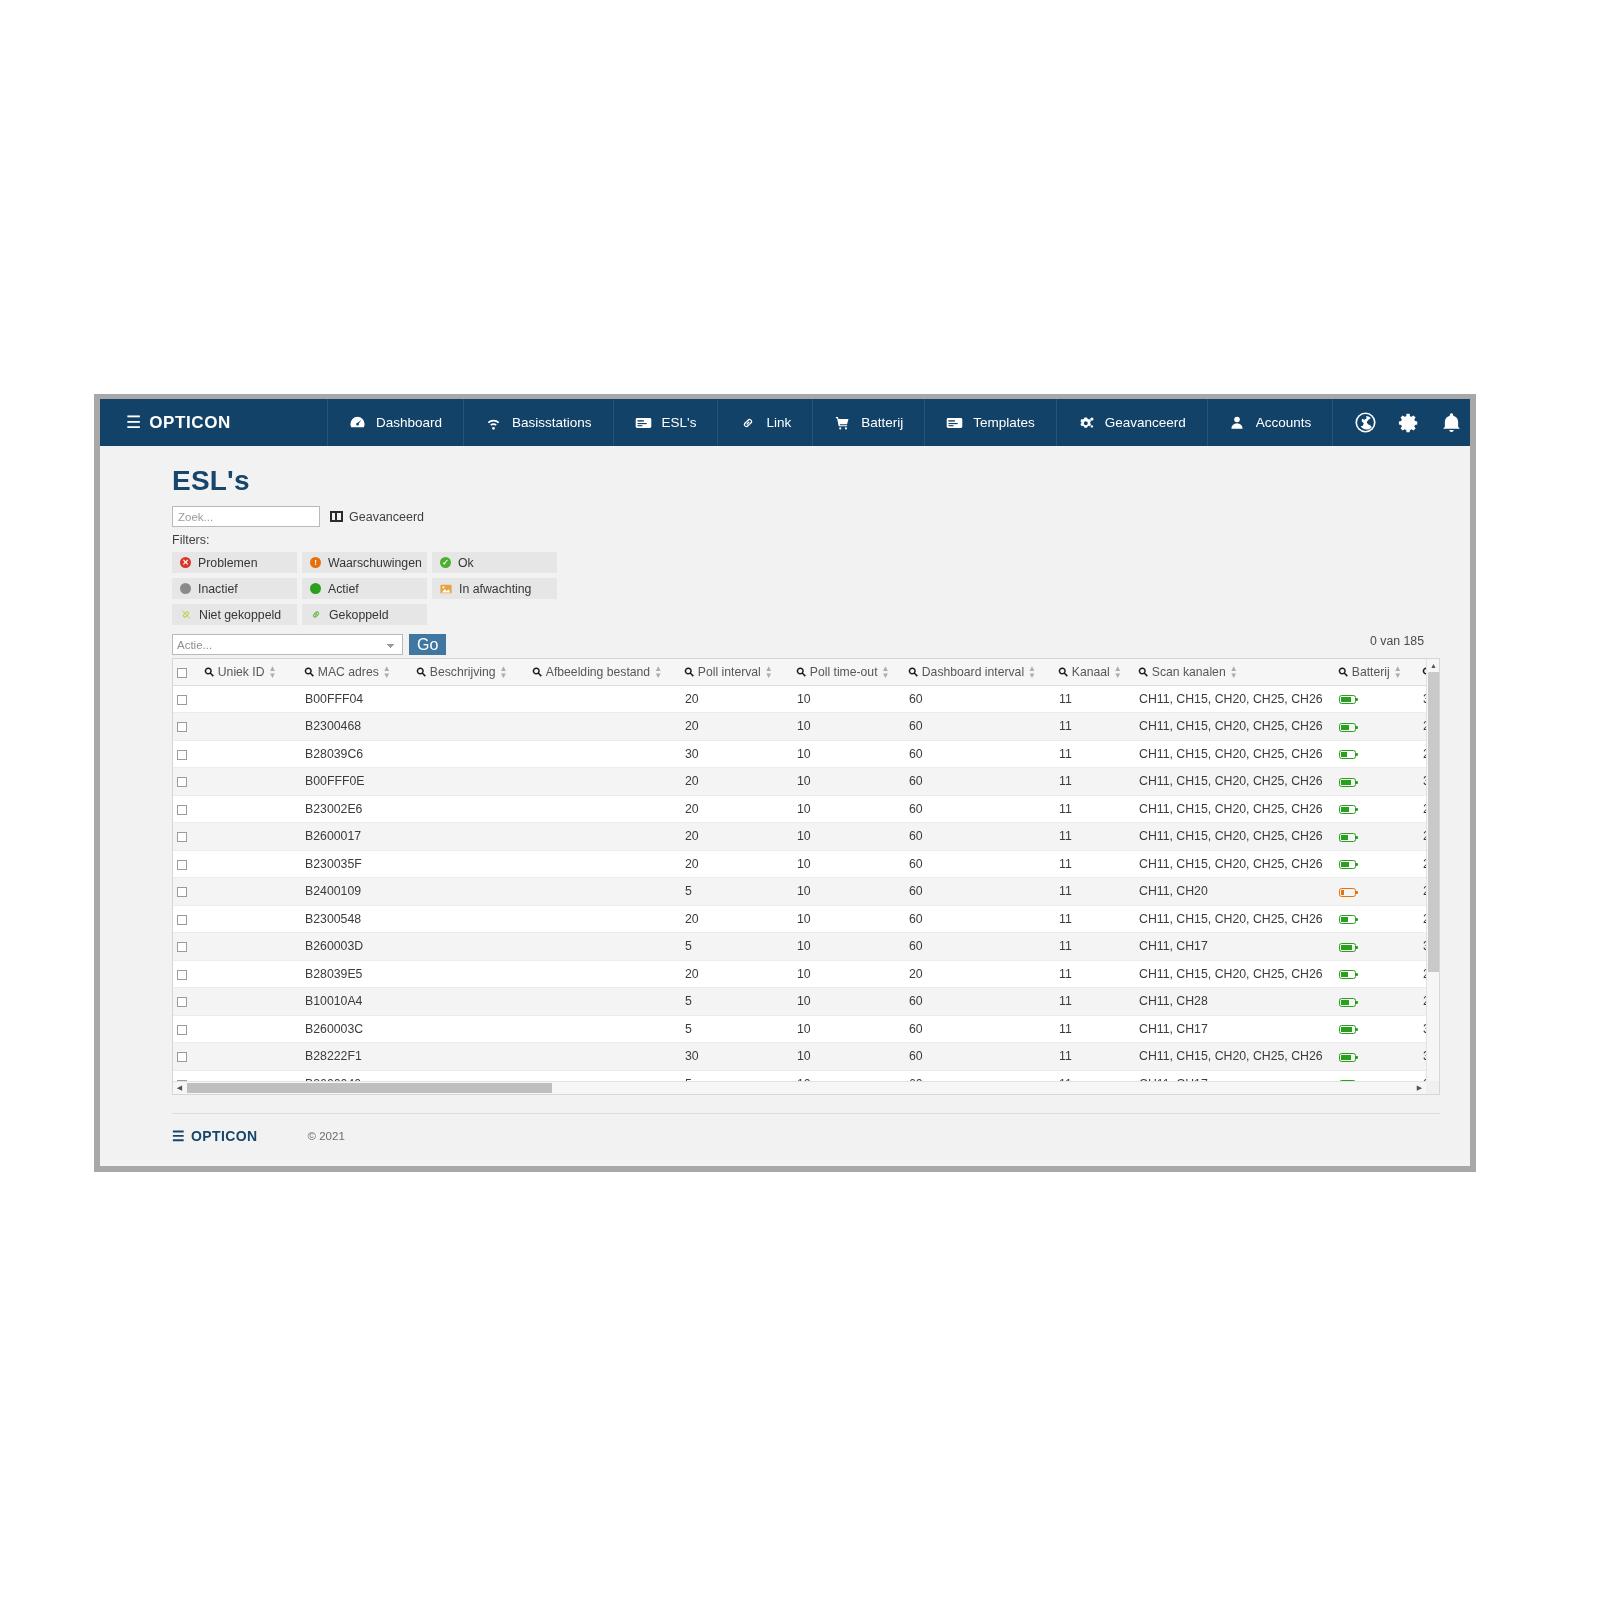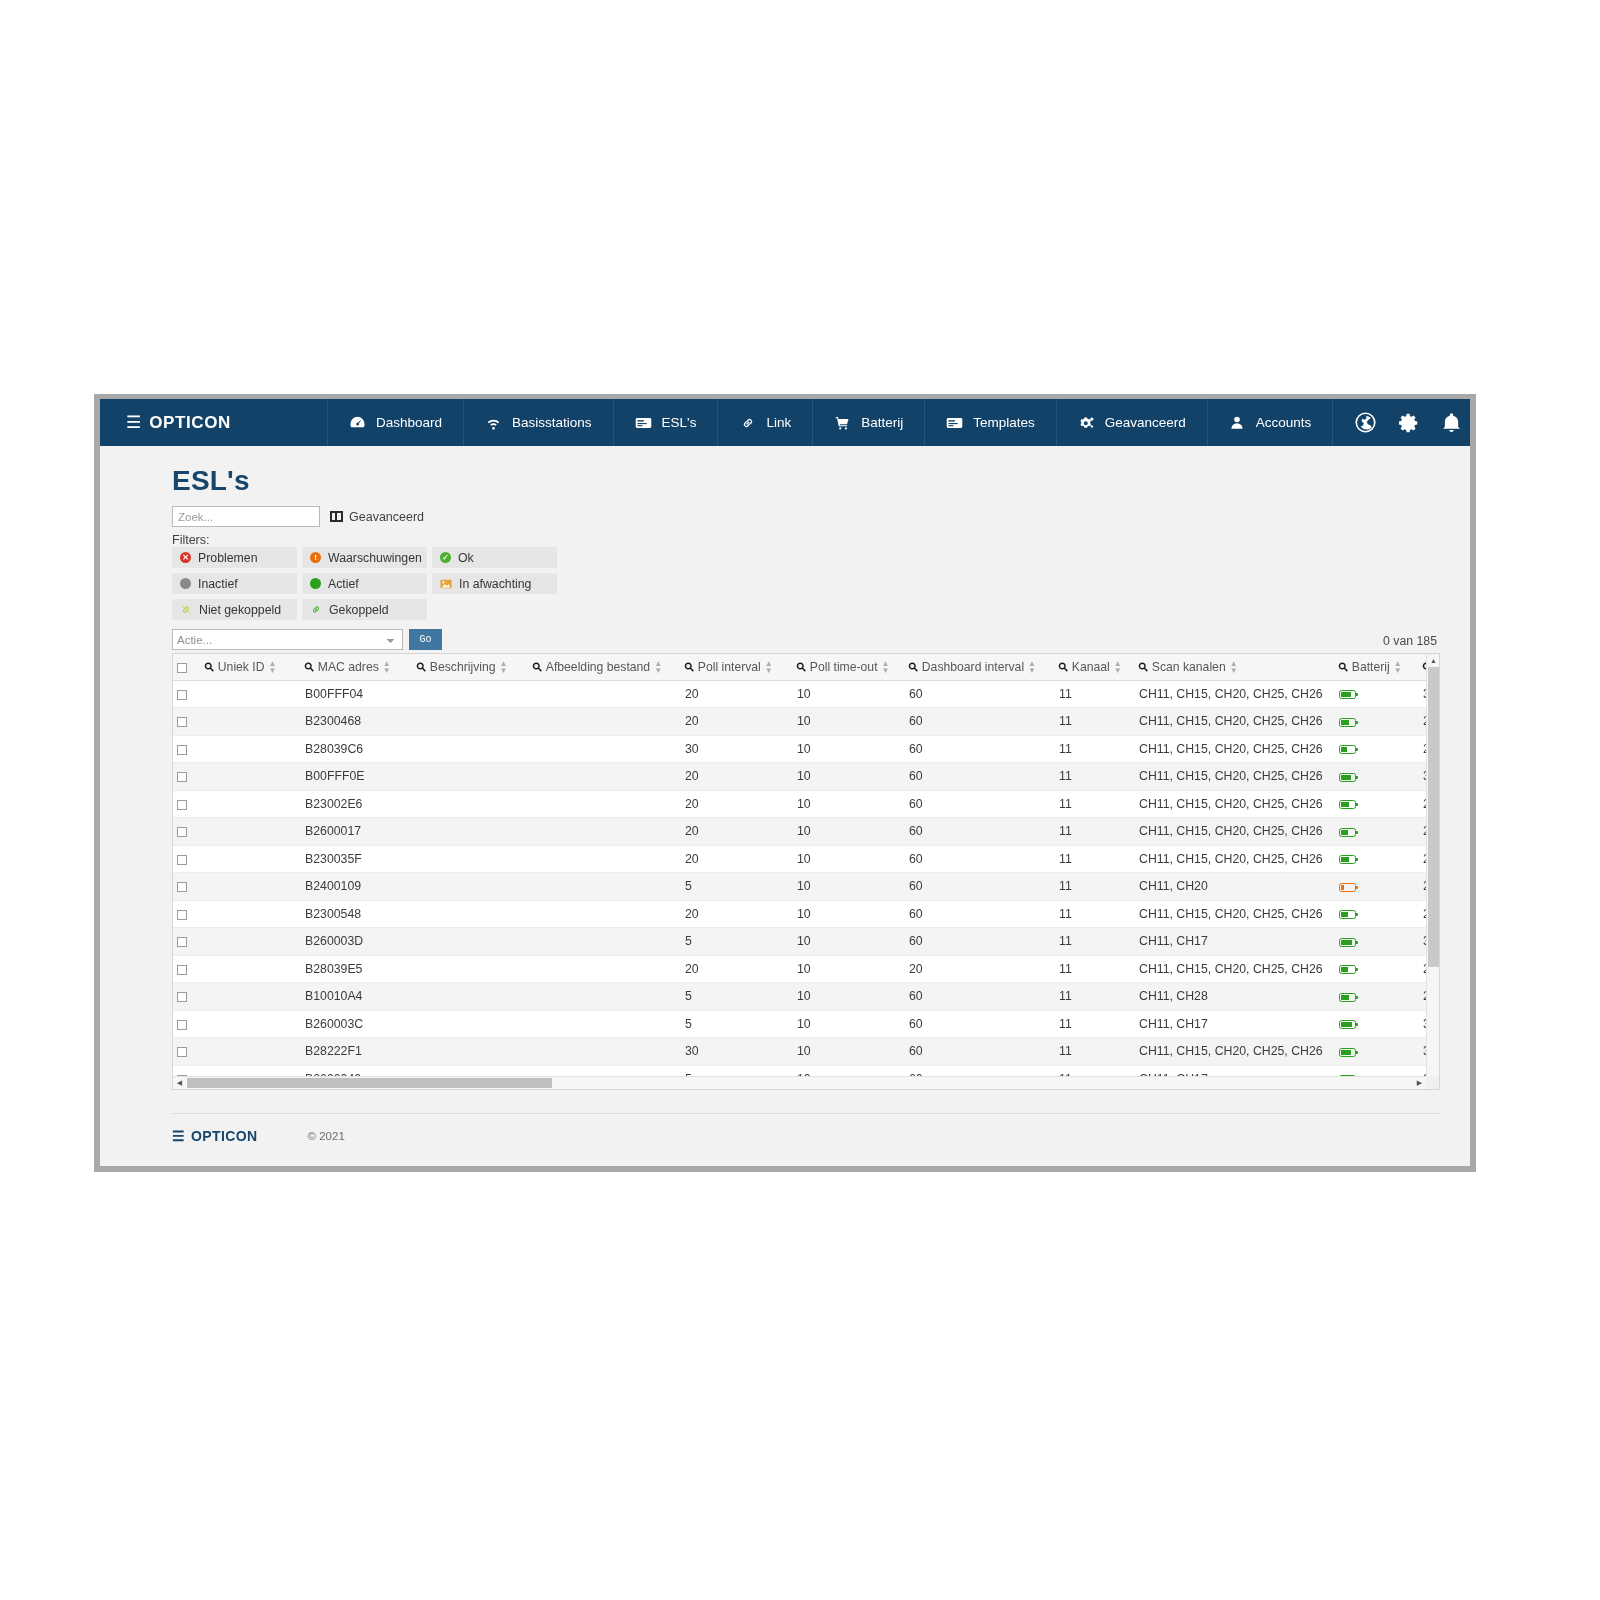--- a/index.html
+++ b/index.html
@@ -139,20 +139,21 @@
     content: "";
     position: absolute;
     left: 3px; top: 0; bottom: 0;
     width: 2px;
     background: #2b2b2b;
   }
 
   .filters-label {
     font-size: 12.5px;
     color: #3f3f3f;
+    margin-bottom: 5px;
   }
   .filter-grid {
     display: grid;
     grid-template-columns: 125px 125px 125px;
     gap: 5px 5px;
     margin-bottom: 9px;
   }
   .chip {
     background: #e6e6e6;
     height: 21px;
@@ -209,40 +210,40 @@
     background-size: 4px 4px, 4px 4px;
     background-repeat: no-repeat;
     cursor: pointer;
   }
   .go-btn {
     height: 21px;
     min-width: 33px;
     background: #3f77a0;
     color: #ffffff;
     border: none;
-    font-size: 10px;
-    font-family: Liberation Mono, monospace;
+    font-size: 16px;
+    font-family: Liberation Sans, sans-serif;
     cursor: pointer;
     padding: 0 8px;
   }
   .details-row {
     font-size: 12.5px;
     color: #3f3f3f;
     margin-bottom: 5px;
     display: flex;
     align-items: center;
     gap: 4px;
     cursor: pointer;
   }
   .details-row .car { color: #3f3f3f; font-size: 11px; }
   .details-row .dbl { color: #2a6496; font-size: 12px; font-weight: bold; }
 
   .count-badge {
     position: absolute;
-    right: 33px;
+    right: 46px;
     top: 188px;
     font-size: 12.3px;
     color: #4a4a4a;
   }
 
   
   .tablewrap {
     background: #ffffff;
     border: 1px solid #d6d6d6;
     position: relative;

